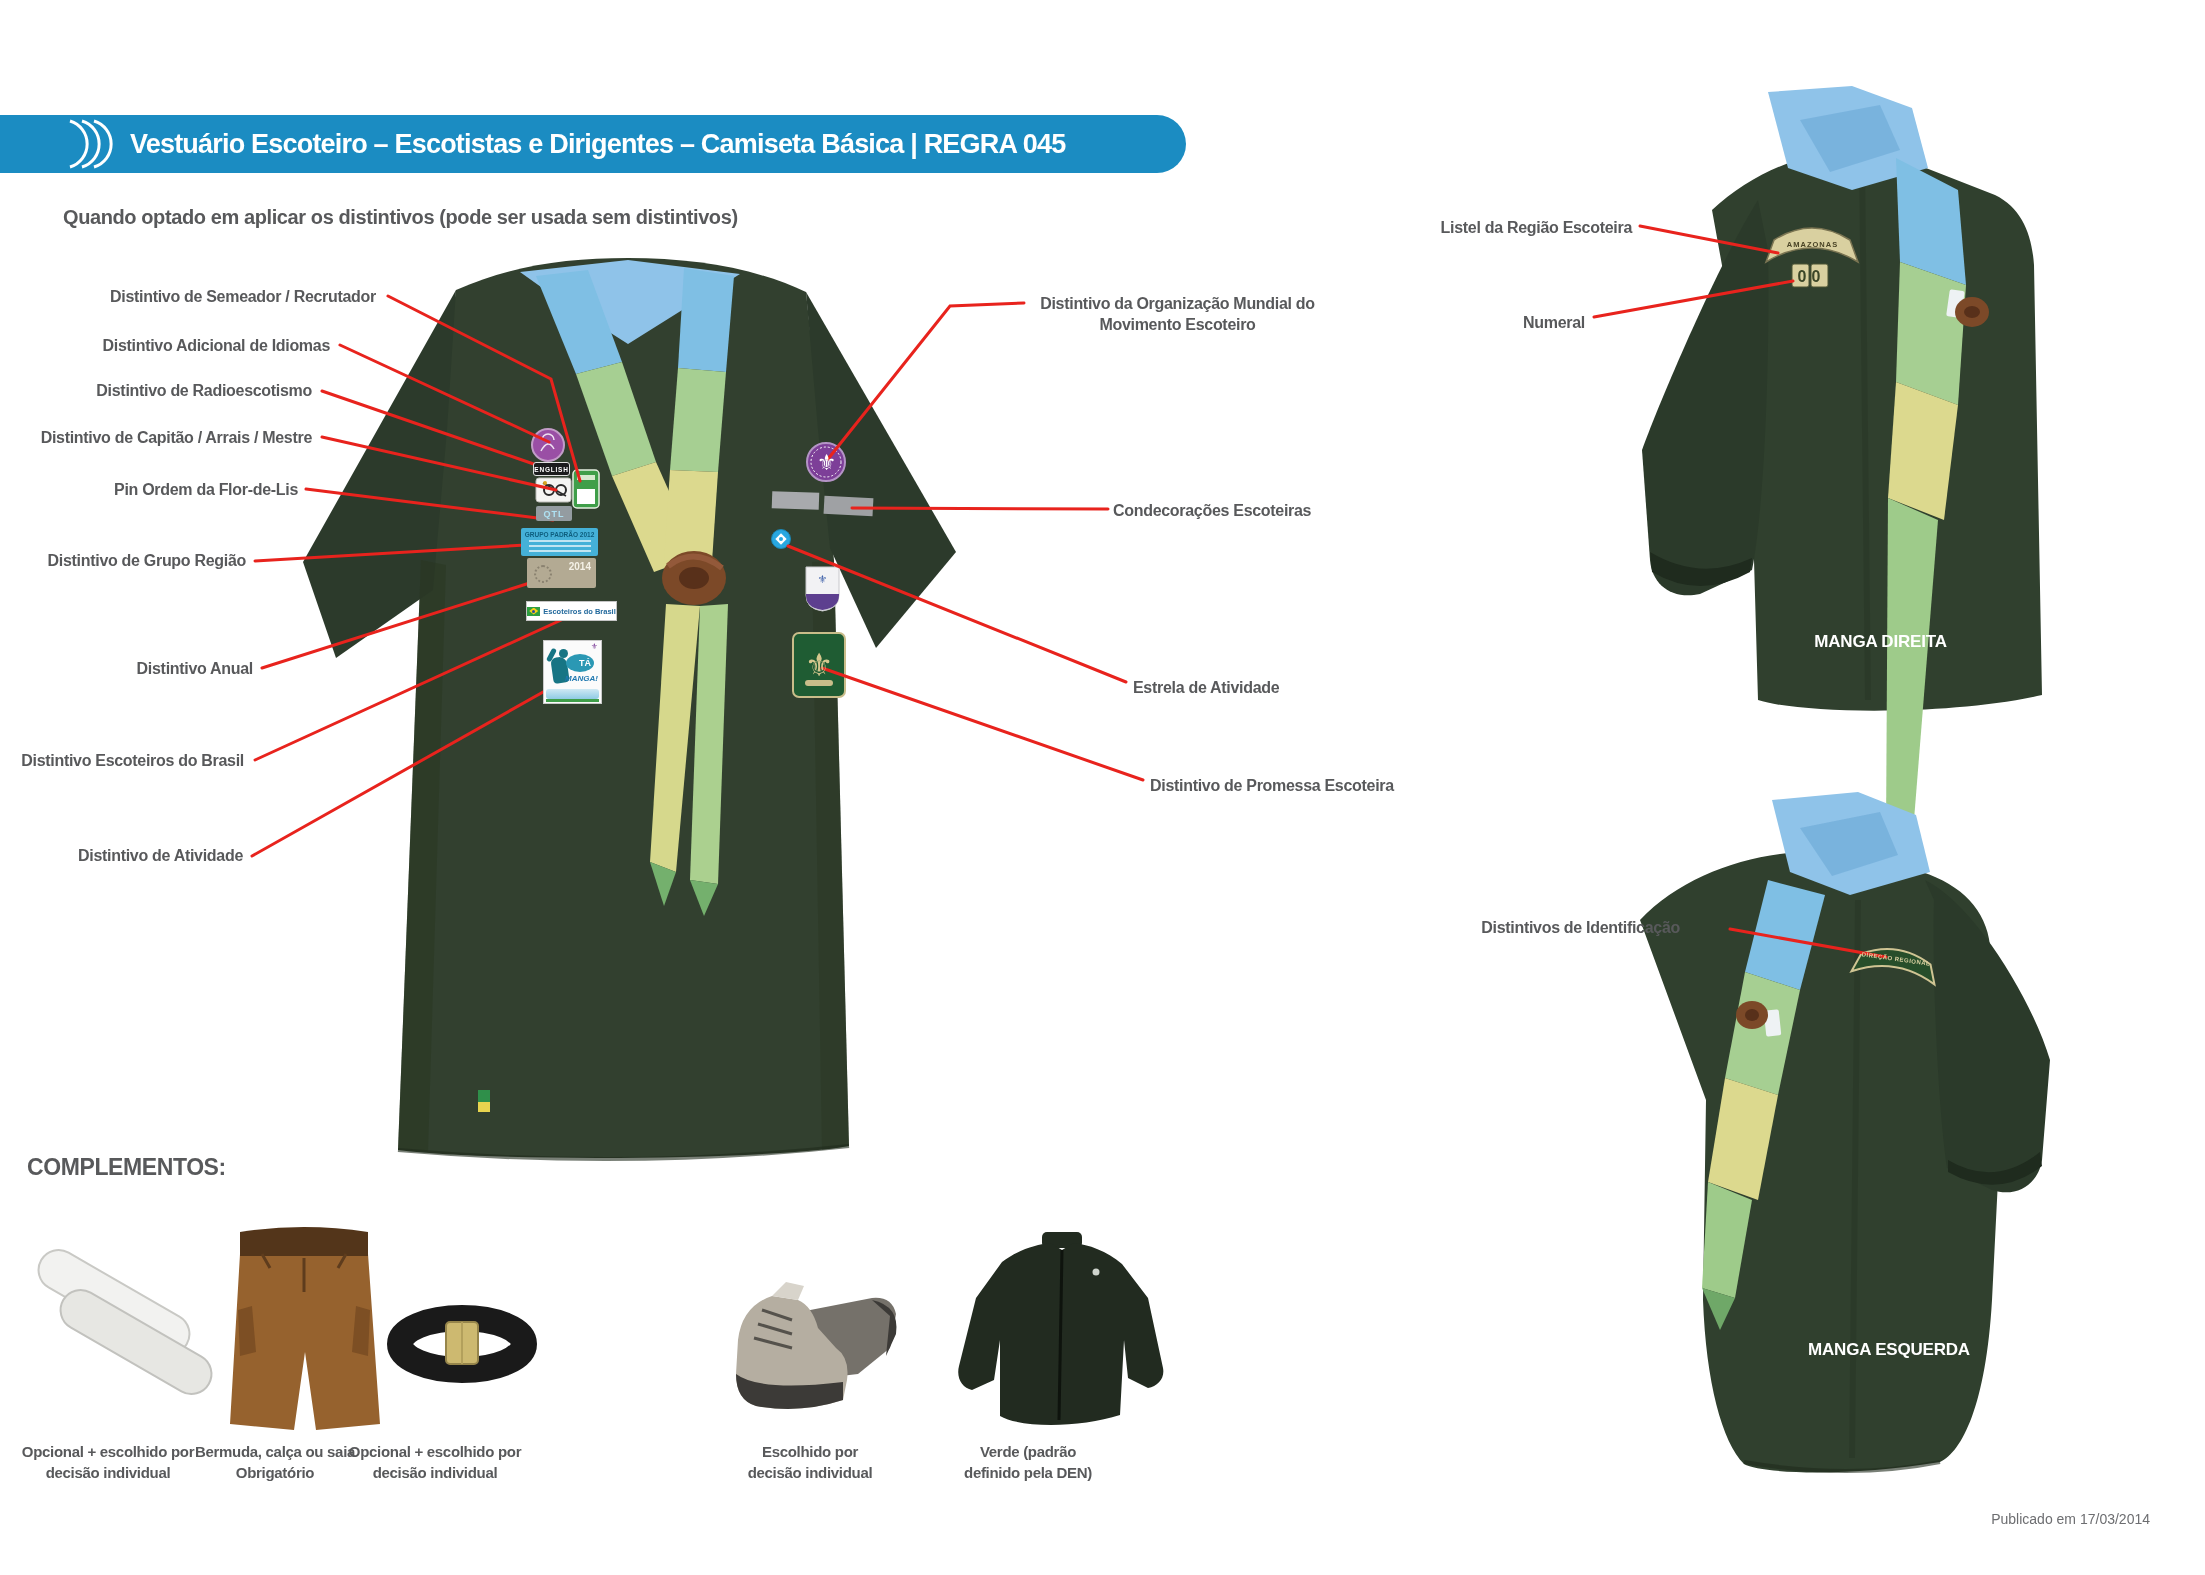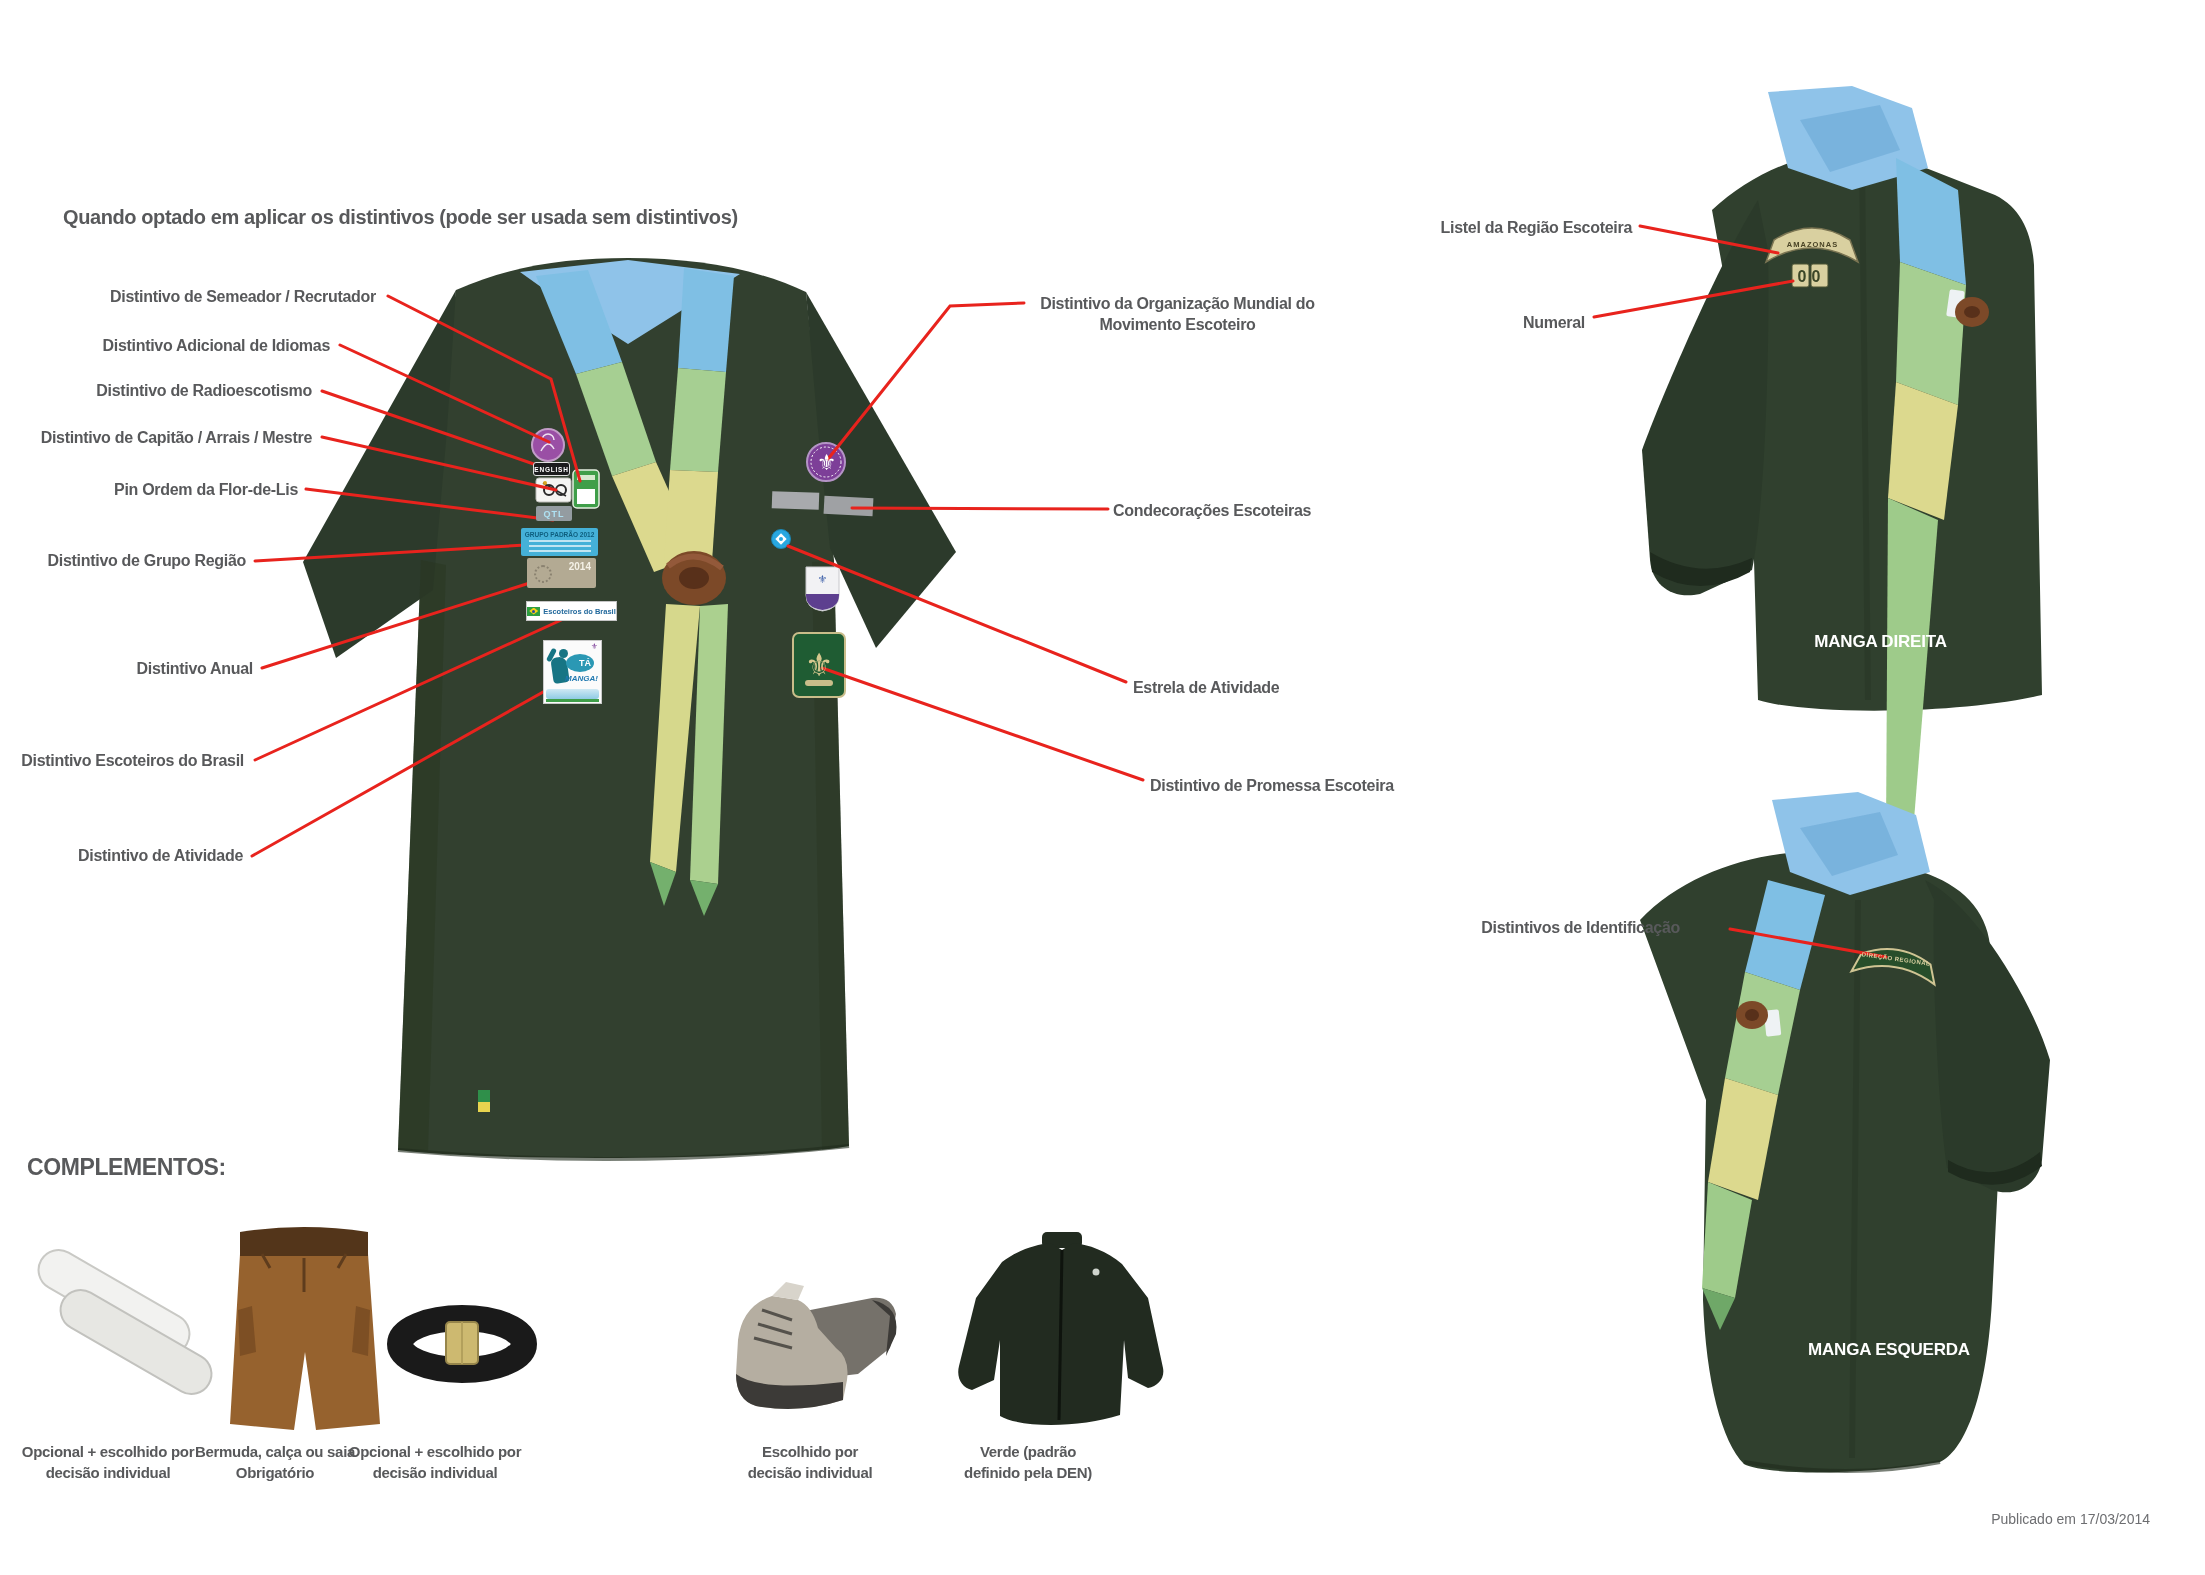--- a/index.html
+++ b/index.html
@@ -213,20 +213,28 @@
     <polyline points="1024,303 950,306 828,459"></polyline>
     <polyline points="1108,509 852,508"></polyline>
     <polyline points="1126,682 788,546"></polyline>
     <polyline points="1143,780 822,668"></polyline>
     <polyline points="1640,226 1778,253"></polyline>
     <polyline points="1594,317 1793,281"></polyline>
     <polyline points="1730,929 1886,957"></polyline>
   </g>
 </svg>
 
+<div id="titlebar">
+  <svg class="decor" width="70" height="50">
+    <path d="M8,2 a24,24 0 0 1 0,46" stroke="#fff" stroke-width="3" fill="none"></path>
+    <path d="M20,2 a24,24 0 0 1 0,46" stroke="#fff" stroke-width="3" fill="none"></path>
+    <path d="M32,2 a24,24 0 0 1 0,46" stroke="#fff" stroke-width="3" fill="none"></path>
+  </svg>
+  <span class="title">Vestuário Escoteiro – Escotistas e Dirigentes – Camiseta Básica | REGRA 045</span>
+</div>
 
 <div class="txt subtitle">Quando optado em aplicar os distintivos (pode ser usada sem distintivos)</div>
 
 <div class="txt lbl lbl-r" style="right:1829px;top:286px;">Distintivo de Semeador / Recrutador</div>
 <div class="txt lbl lbl-r" style="right:1875px;top:335px;">Distintivo Adicional de Idiomas</div>
 <div class="txt lbl lbl-r" style="right:1893px;top:380px;">Distintivo de Radioescotismo</div>
 <div class="txt lbl lbl-r" style="right:1893px;top:427px;">Distintivo de Capitão / Arrais / Mestre</div>
 <div class="txt lbl lbl-r" style="right:1907px;top:479px;text-align:center;">Pin Ordem da Flor-de-Lis</div>
 <div class="txt lbl lbl-r" style="right:1959px;top:550px;">Distintivo de Grupo Região</div>
 <div class="txt lbl lbl-r" style="right:1952px;top:658px;">Distintivo Anual</div>

